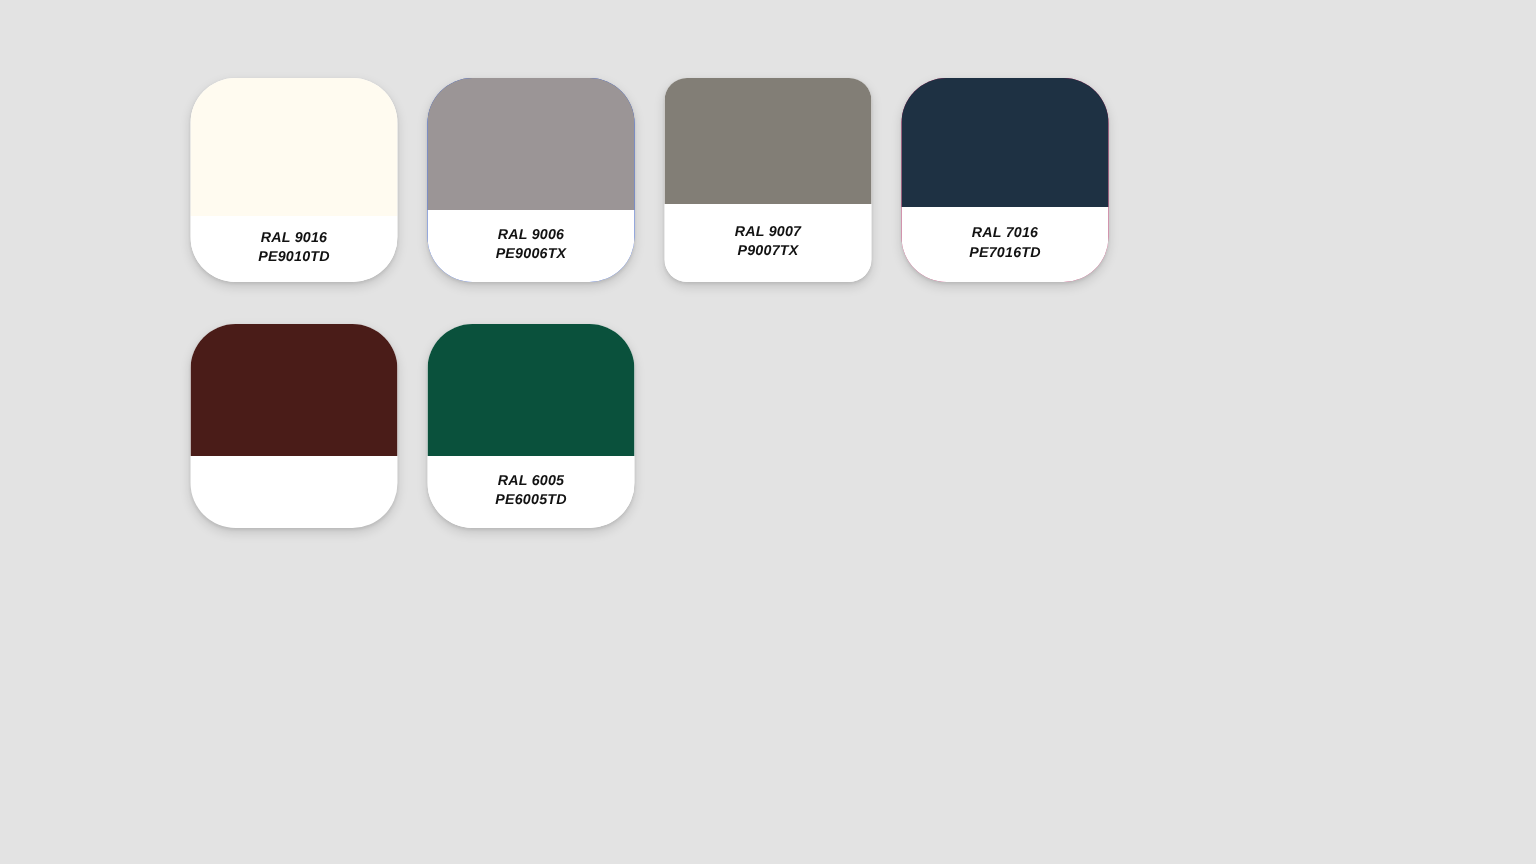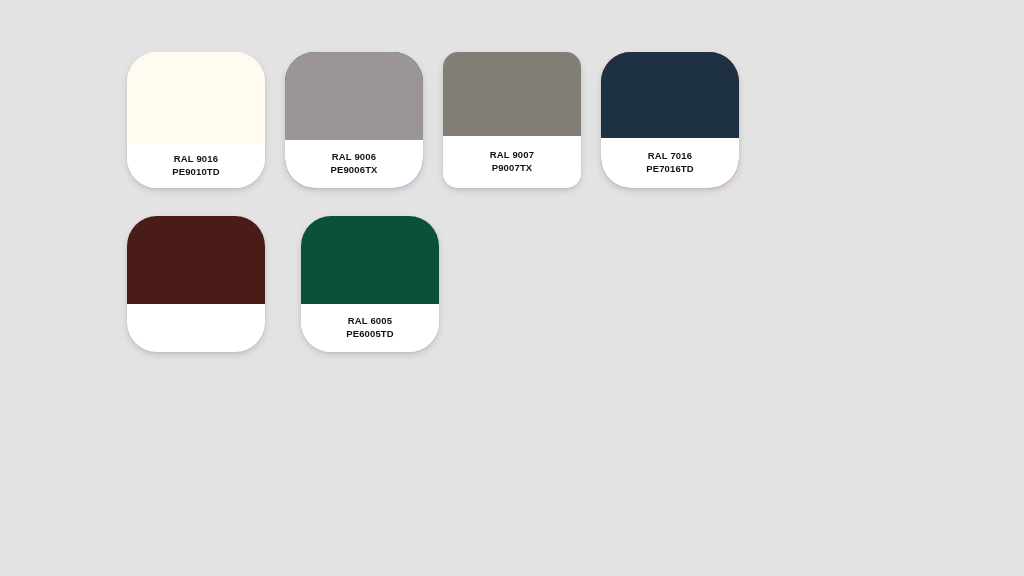--- a/index.html
+++ b/index.html
@@ -21,20 +21,21 @@
     top: 52px;
     width: 790px;
   }
 
   .swatch-row {
     display: flex;
     flex-direction: row;
     align-items: flex-start;
     gap: 20px;
     margin-bottom: 28px;
+    font-style: italic;
   }
 
   .swatch-card {
     position: relative;
     width: 138px;
     height: 136px;
     border-radius: 30px;
     background: #ffffff;
     overflow: hidden;
     box-shadow: 0 3px 7px rgba(0,0,0,0.13), 0 1px 2px rgba(0,0,0,0.08);
@@ -110,21 +111,21 @@
     </div>
 
   </div>
 
   <div class="swatch-row">
 
     <div class="swatch-card" style="background: rgb(255, 255, 255);">
       <div class="swatch-color" style="background: rgb(74, 28, 24); height: 88px;"></div>
     </div>
 
-    <div class="swatch-card" style="background: rgb(255, 255, 255); margin-left: 16px;">
+    <div class="swatch-card" style="background: rgb(255, 255, 255);">
       <div class="swatch-color" style="background: rgb(10, 81, 60); height: 88px;"></div>
       <div class="swatch-label">
         <div class="swatch-ral">RAL 6005</div>
         <div class="swatch-code">PE6005TD</div>
       </div>
     </div>
 
   </div>
 
 </div>

